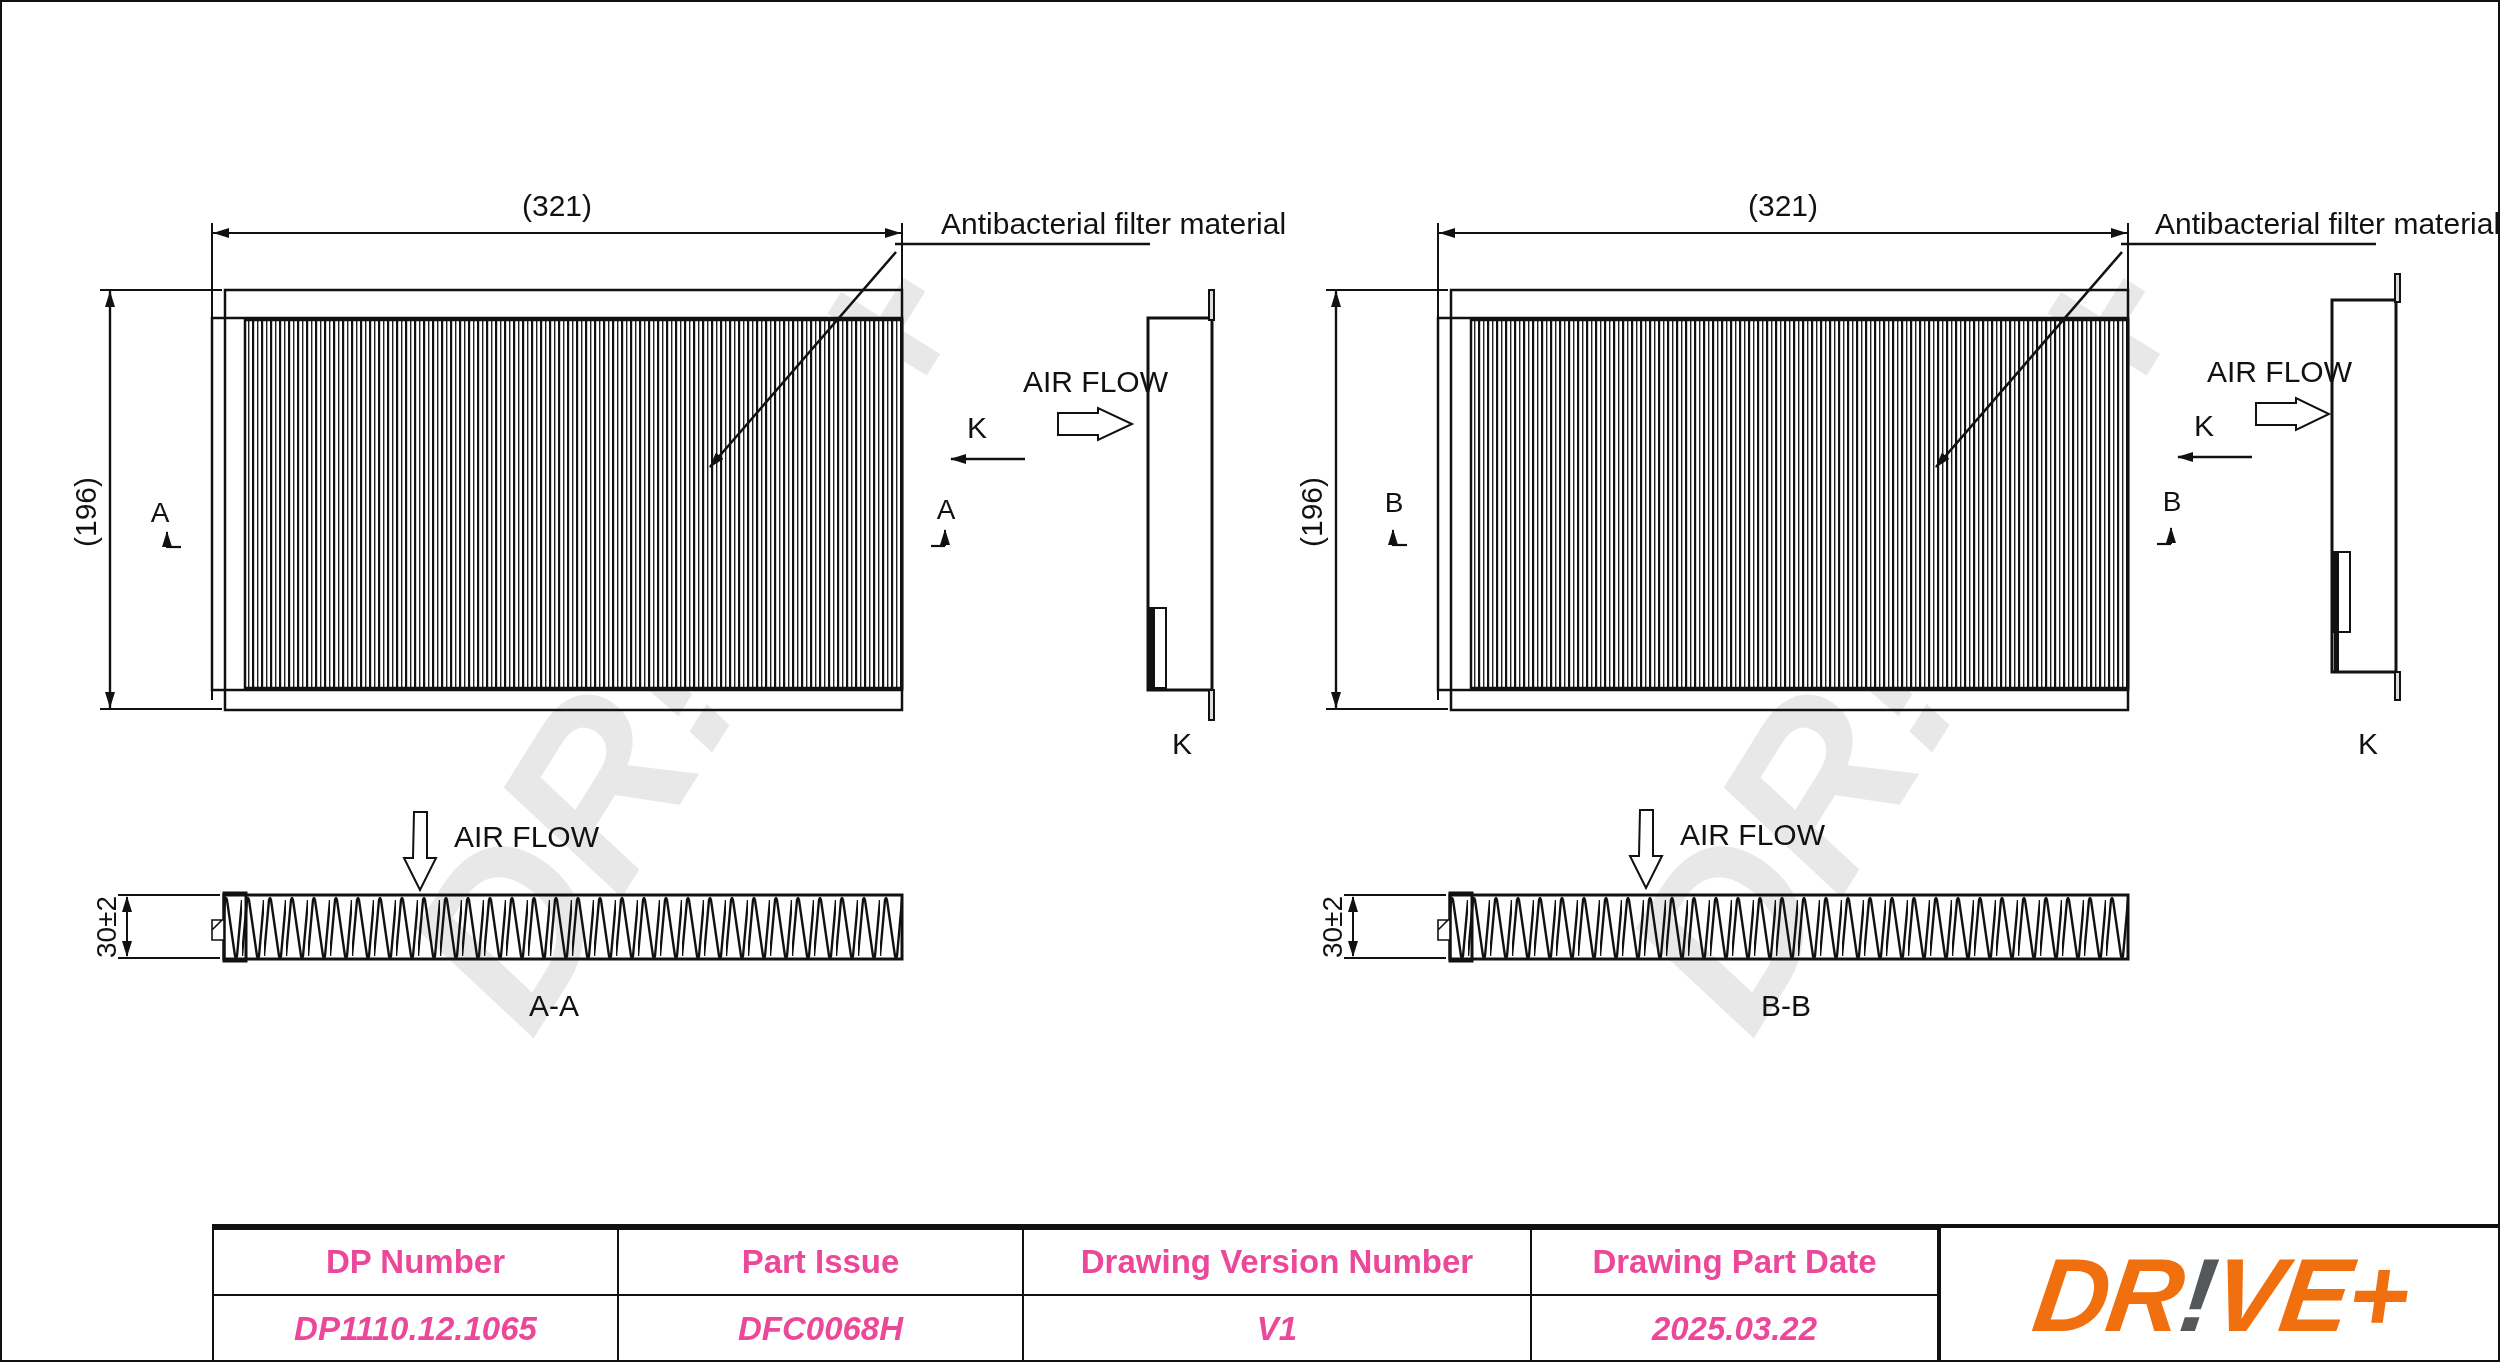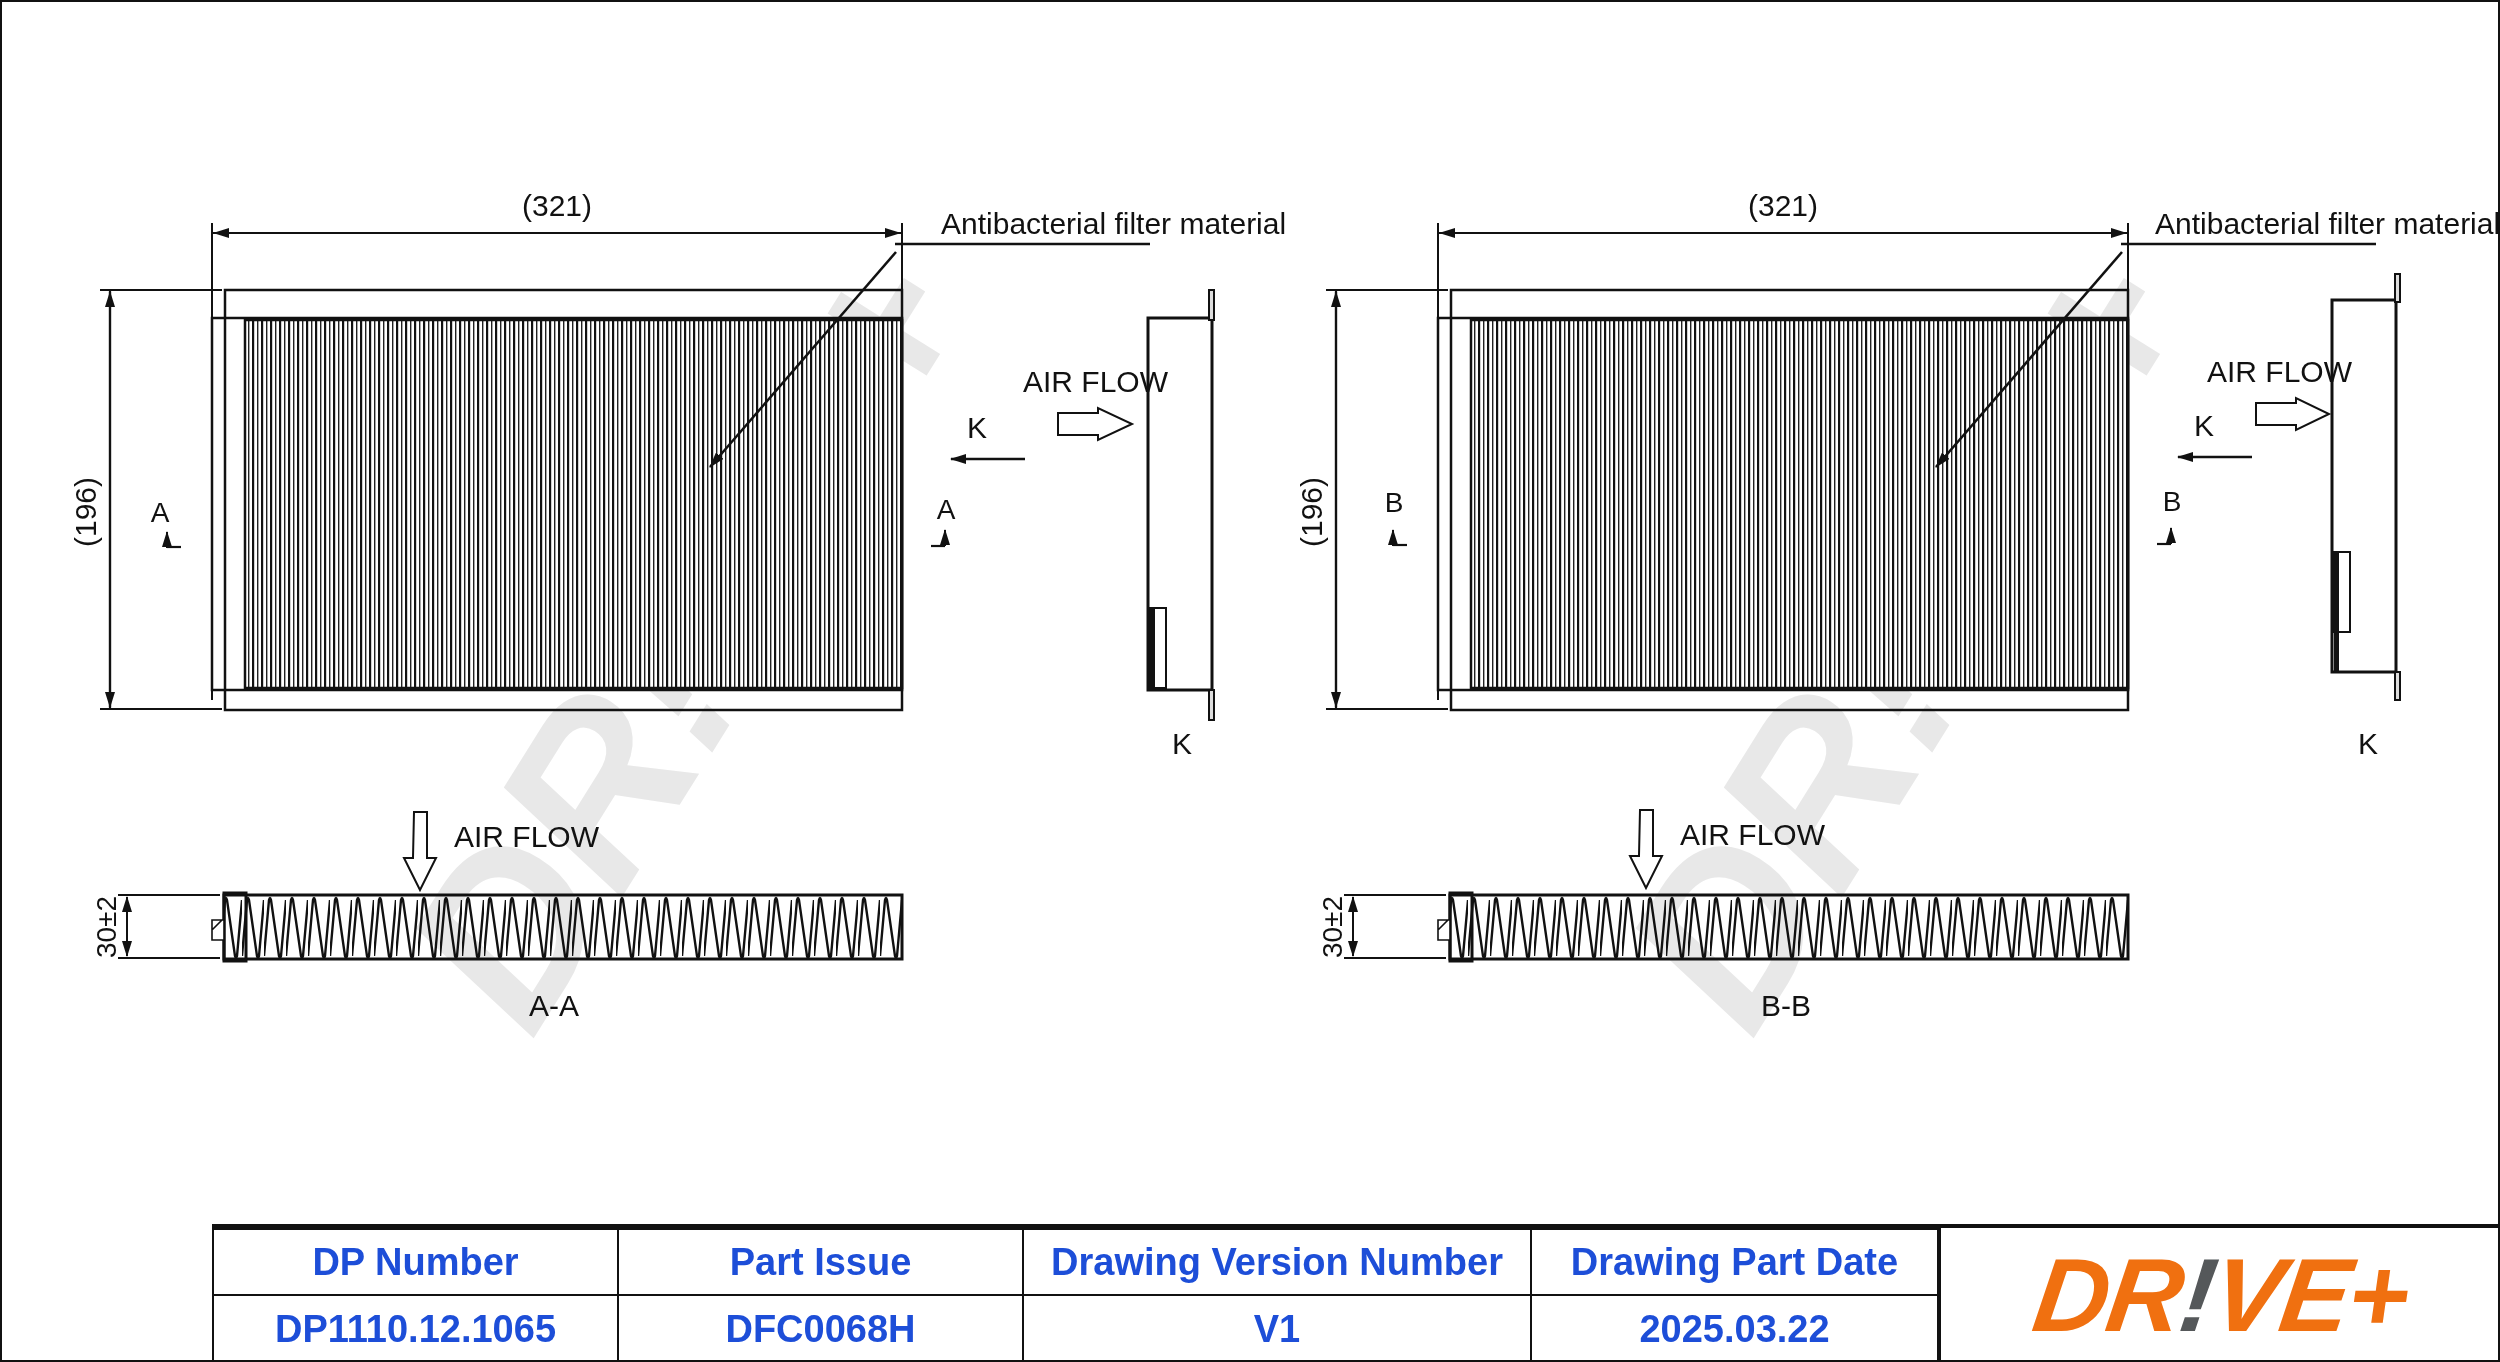--- a/index.html
+++ b/index.html
@@ -1,23 +1,23 @@
 <!DOCTYPE html>
 <html><head>
 <meta charset="utf-8">
 <style>
   html, body { margin: 0; padding: 0; background: #fff; }
   body { width: 2500px; height: 1362px; position: relative; overflow: hidden; font-family: "Liberation Sans", sans-serif; }
   .frame { position: absolute; left: 0; top: 0; width: 2496px; height: 1358px; border: 2px solid #111; }
   svg.drawing { position: absolute; left: 0; top: 0; }
   .title-block { position: absolute; left: 212px; top: 1224px; width: 2288px; height: 138px; border-top: 4px solid #111; }
   .tb-table { position: absolute; left: 0; top: 0; border-collapse: collapse; height: 134px; }
-  .tb-table td { border: 2px solid #111; text-align: center; font-family: "Liberation Sans", sans-serif; font-weight: bold; font-size: 38px; color: #1d4ed8; padding: 0; }
+  .tb-table td { border: 2px solid #111; text-align: center; font-family: "Liberation Sans", sans-serif; font-weight: bold; font-size: 33px; color: #ec4899; padding: 0; }
   .tb-table tr.head td { height: 64px; }
-  .tb-table tr.val td { height: 66px; }
+  .tb-table tr.val td { height: 66px; font-style: italic; }
   .logo { position: absolute; left: 1727px; top: 0; width: 561px; height: 134px; border-left: 2px solid #111; display: flex; align-items: center; justify-content: center; }
   .logo-text { font-family: "Liberation Sans", sans-serif; font-weight: bold; font-style: italic; font-size: 104px; letter-spacing: -2px; color: #f07010; transform: skewX(-8deg); }
   .logo-text .bang { color: #55585a; }
   .lbl { font-family: "Liberation Sans", sans-serif; fill: #111; }
 </style>
 </head>
 <body>
 
 <div class="frame"></div>
 

